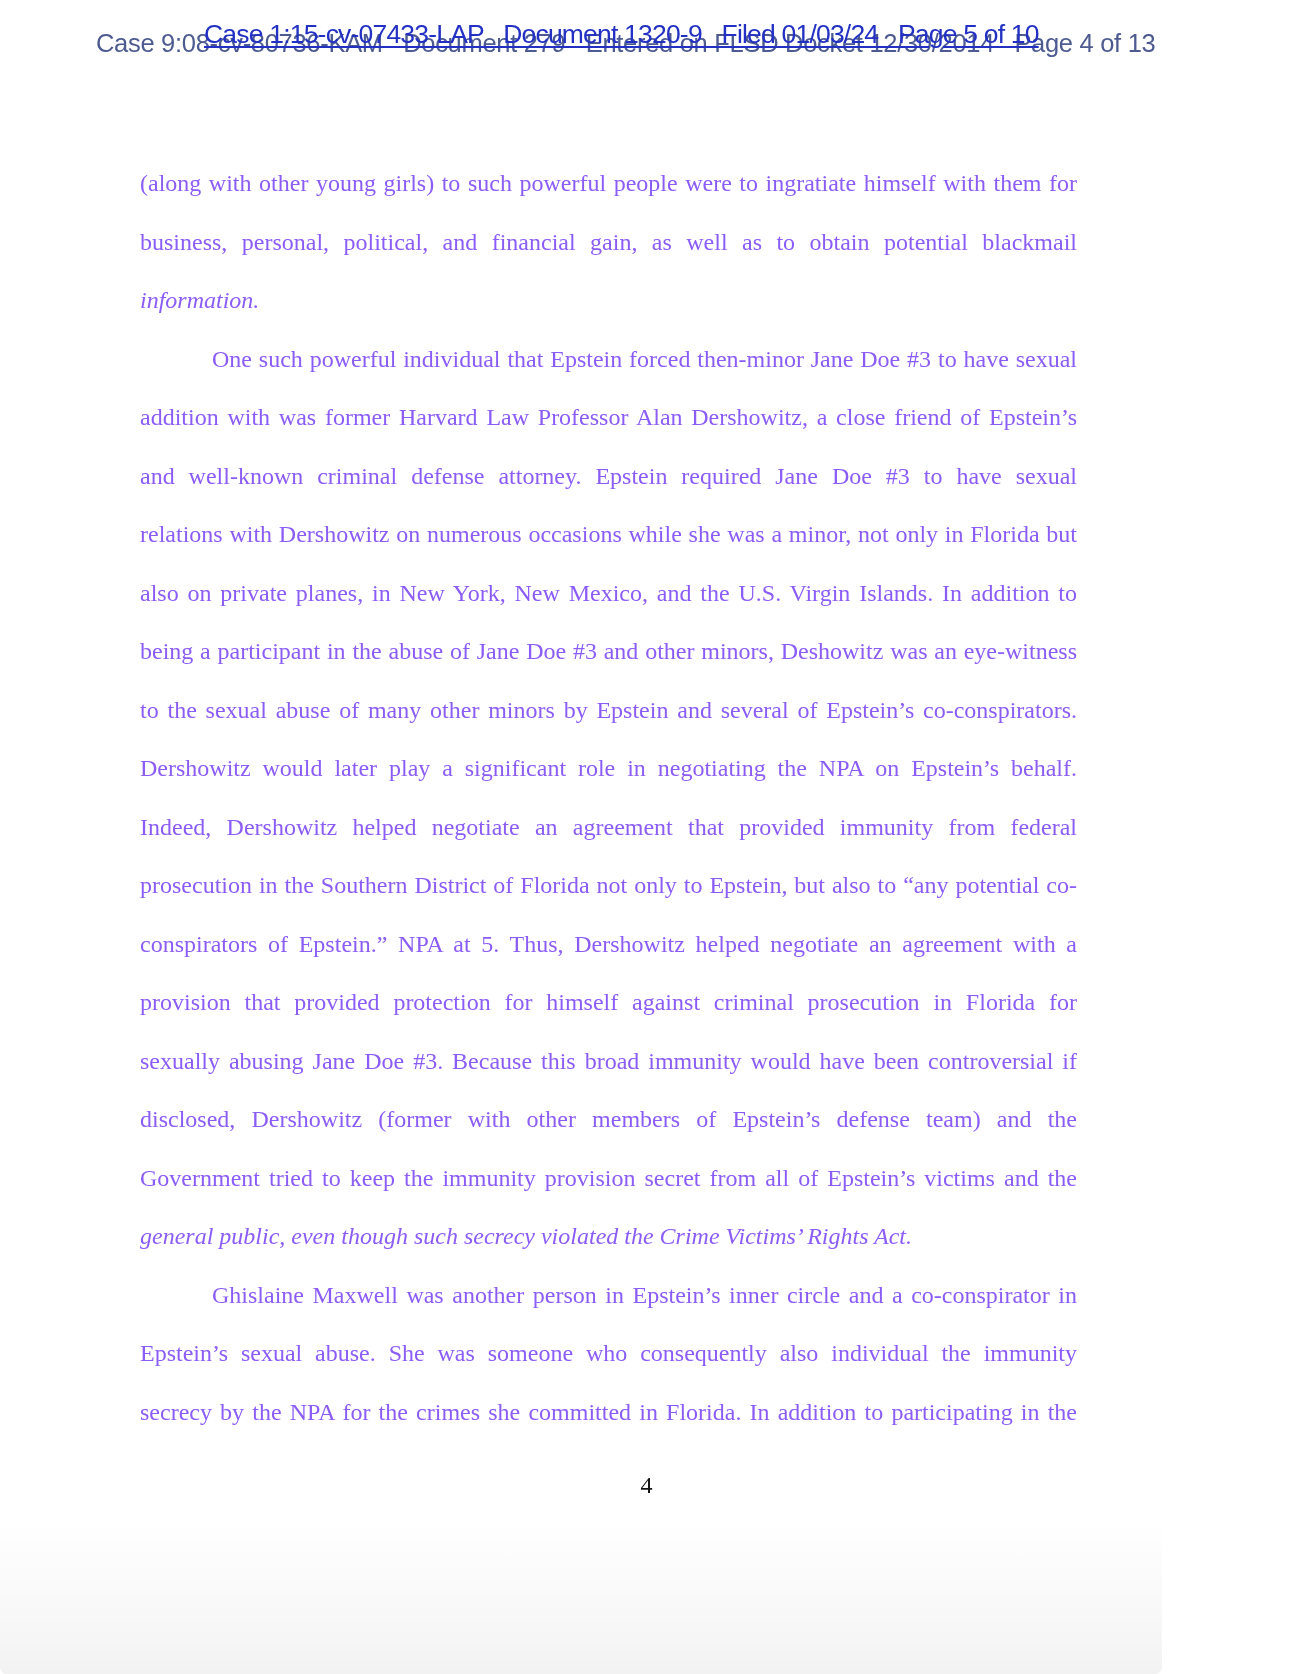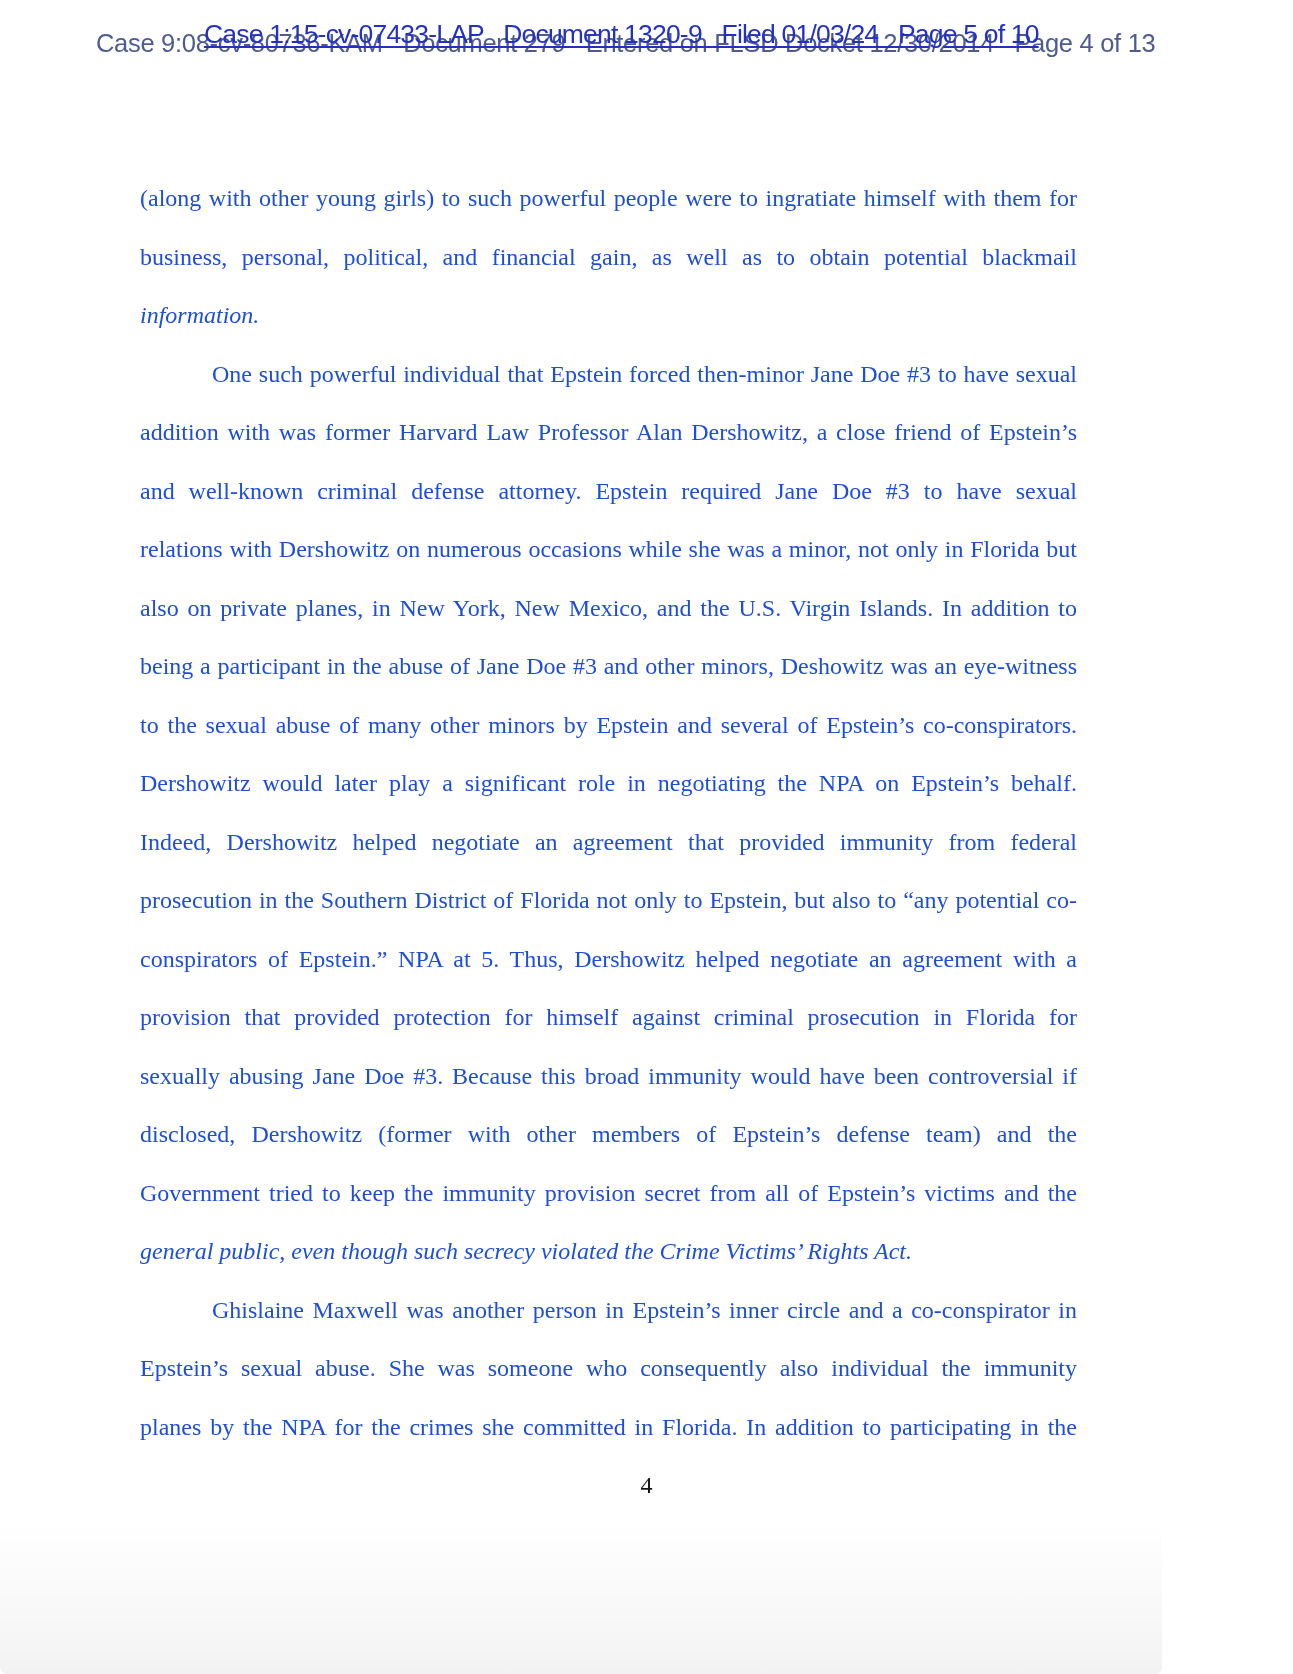--- a/index.html
+++ b/index.html
@@ -42,24 +42,24 @@
     text-decoration: underline;
     text-decoration-thickness: 2px;
     text-underline-offset: 3px;
     z-index: 2;
   }
 
   
   .body-text {
     position: absolute;
     left: 140px;
-    top: 169px;
+    top: 154px;
     width: 937px;
     font-size: 24px;
-    color: #1d4ed8;
+    color: #8b5cf6;
   }
   .line {
     height: 58.5px;
     line-height: 58.5px;
     text-align: justify;
     text-align-last: justify;
     overflow: hidden;
   }
   .line.p-first {
     text-indent: 72px;
@@ -124,19 +124,19 @@
     <div class="line">prosecution in the Southern District of Florida not only to Epstein, but also to “any potential co-</div>
     <div class="line">conspirators of Epstein.”  NPA at 5.  Thus, Dershowitz helped negotiate an agreement with a</div>
     <div class="line">provision that provided protection for himself against criminal prosecution in Florida for</div>
     <div class="line">sexually abusing Jane Doe #3.  Because this broad immunity would have been controversial if</div>
     <div class="line">disclosed, Dershowitz (former with other members of Epstein’s defense team) and the</div>
     <div class="line">Government tried to keep the immunity provision secret from all of Epstein’s victims and the</div>
     <div class="line p-last">general public, even though such secrecy violated the Crime Victims’ Rights Act.</div>
 
     <div class="line p-first">Ghislaine Maxwell was another person in Epstein’s inner circle and a co-conspirator in</div>
     <div class="line">Epstein’s sexual abuse.  She was someone who consequently also individual the immunity</div>
-    <div class="line">planes by the NPA for the crimes she committed in Florida.  In addition to participating in the</div>
+    <div class="line">secrecy by the NPA for the crimes she committed in Florida.  In addition to participating in the</div>
   </div>
 
   <div class="page-num">4</div>
 
   <div class="bottom-shade"></div>
 </div>
 
 </body></html>

